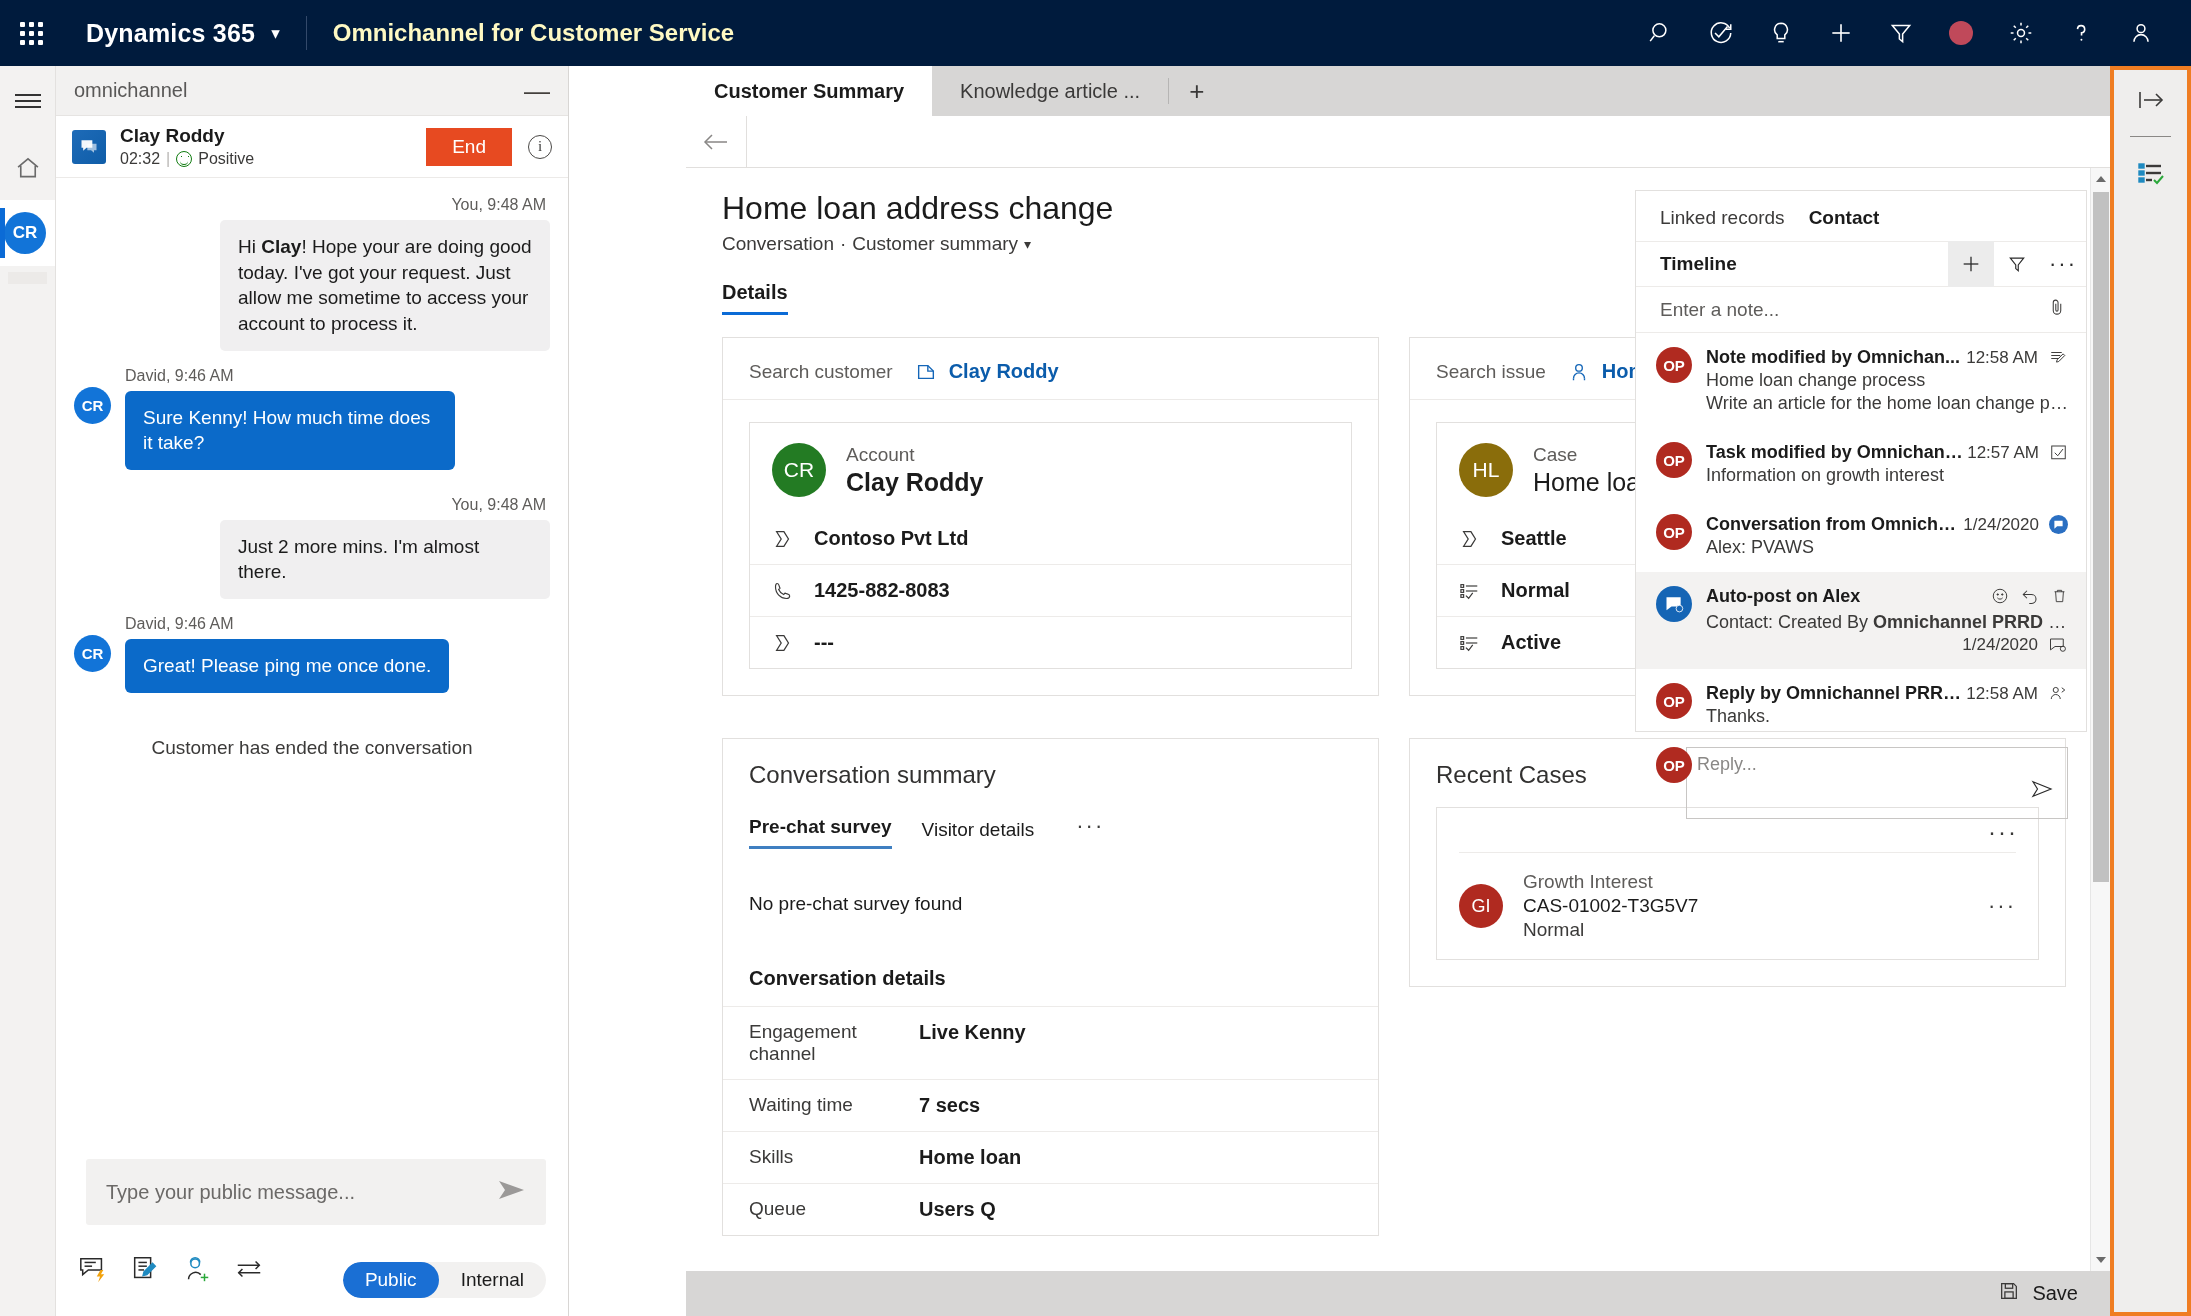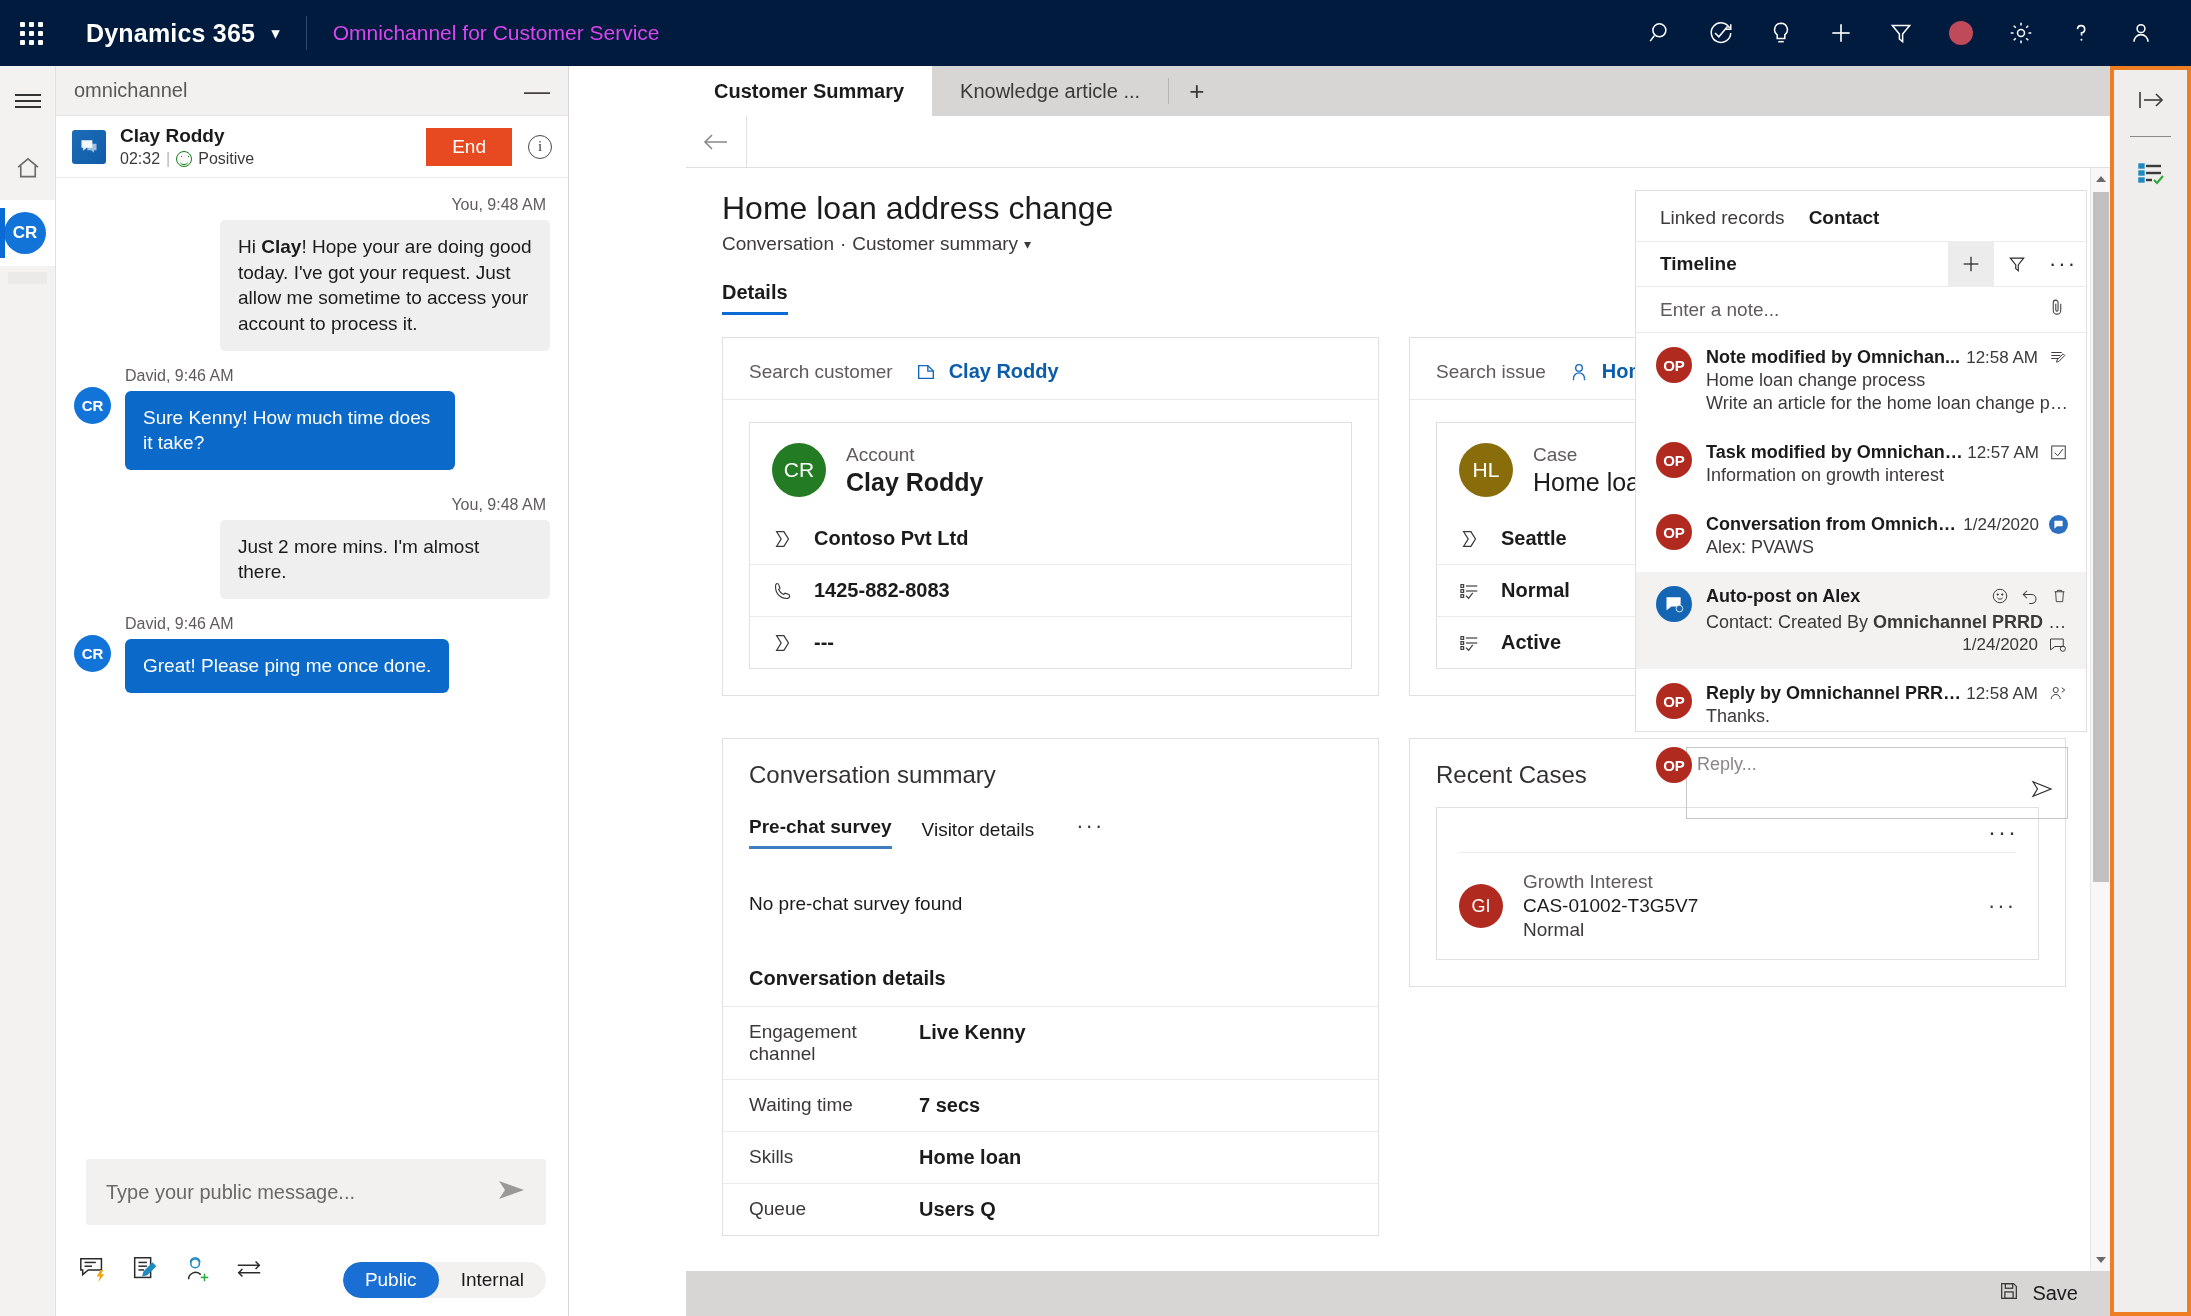--- a/index.html
+++ b/index.html
@@ -15,21 +15,21 @@
   .topnav {
     position:absolute; left:0; top:0; width:2191px; height:66px;
     background:#001b3d; display:flex; align-items:center;
   }
   .waffle { width:62px; display:flex; align-items:center; justify-content:center; cursor:pointer; }
   .waffle .grid { display:grid; grid-template-columns:repeat(3,5px); grid-gap:4px; }
   .waffle .grid i { width:5px; height:5px; background:#fff; border-radius:1px; display:block; }
   .brand { color:#fff; font-size:25px; font-weight:bold; letter-spacing:.2px; margin-left:24px;}
   .brand-chev { color:#fff; margin-left:16px; font-size:17px; }
   .vsep { width:1px; height:34px; background:#33496a; margin:0 26px 0 26px; }
-  .appname { color:#d946ef; font-size:21px; font-weight:400; }
+  .appname { color:#fef9c3; font-size:24px; font-weight:700; }
   .topright { margin-left:auto; display:flex; align-items:center; padding-right:20px; }
   .tbtn { width:60px; height:66px; display:flex; align-items:center; justify-content:center; cursor:pointer; }
   .tbtn svg { display:block; }
   .redcircle { width:24px; height:24px; border-radius:50%; background:#c0495a; }
 
   
   .rail {
     position:absolute; left:0; top:66px; width:56px; height:1250px;
     background:#f3f2f1; border-right:1px solid #e3e1df;
   }
@@ -394,20 +394,21 @@
     </div>
 
     <div class="in-wrap">
       <div class="in-avatar">CR</div>
       <div>
         <div class="meta">David, 9:46 AM</div>
         <div class="bubble in" style="margin-top:6px;">Great! Please ping me once done.</div>
       </div>
     </div>
 
+    <div class="sysline">Customer has ended the conversation</div>
   </div>
 
   <div class="composer">
     <div class="box">
       <input placeholder="Type your public message..." style="">
       <span class="sendarrow">
         <svg width="28" height="22" viewBox="0 0 28 22" fill="#9b9998">
             <path d="M1 2l25 9-25 9 6-9z"></path>
           </svg>
       </span>

